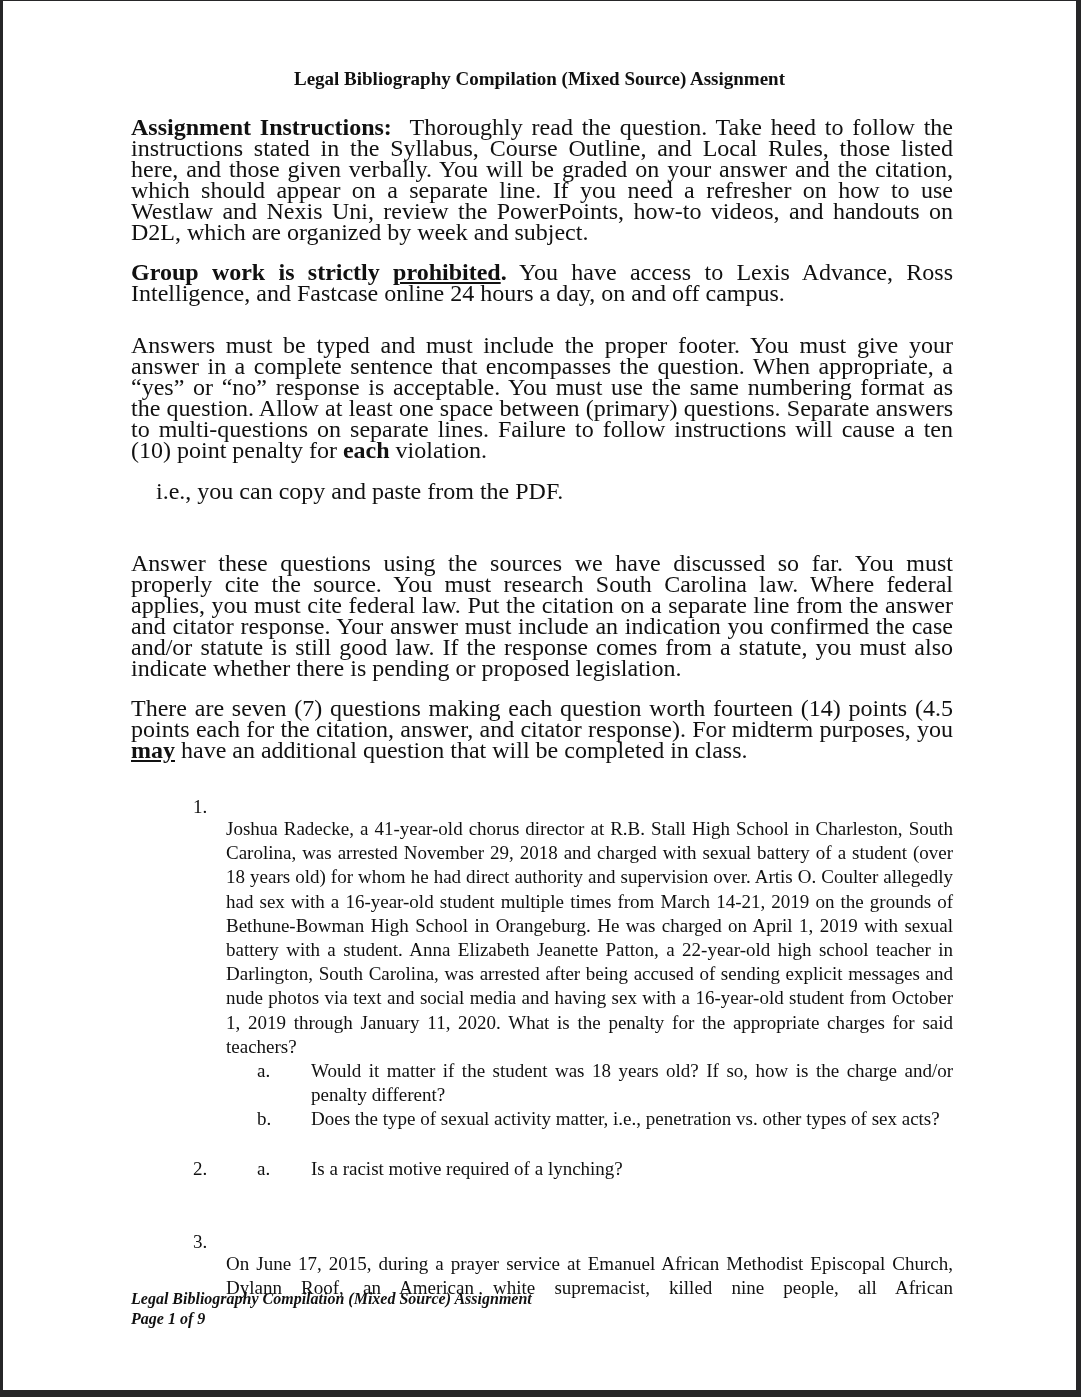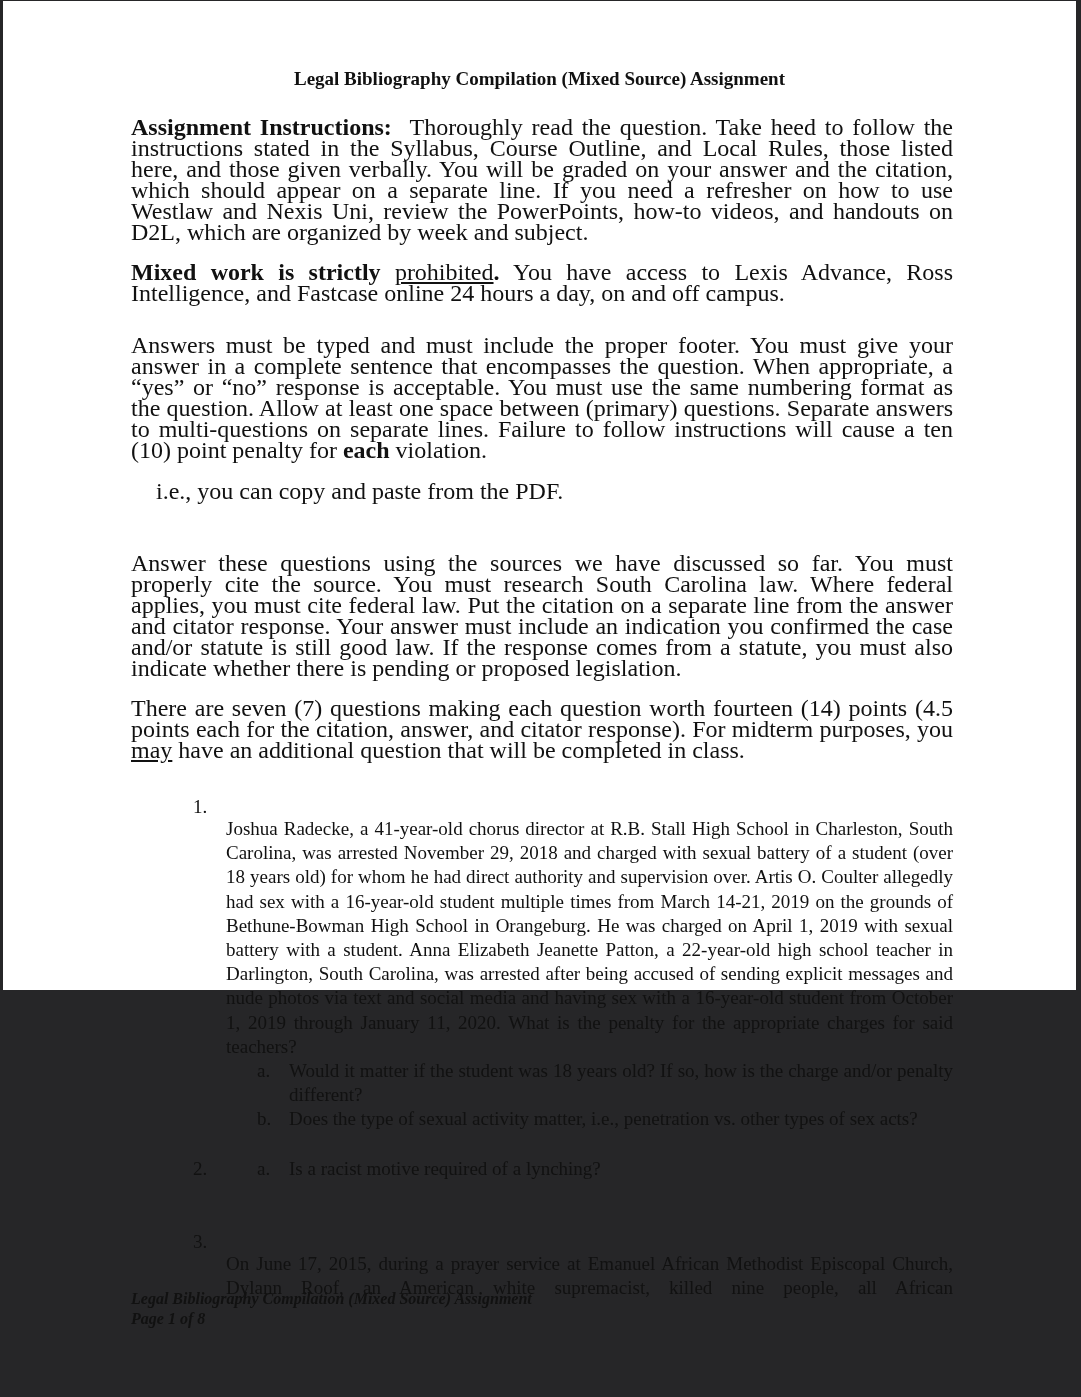--- a/index.html
+++ b/index.html
@@ -1,60 +1,60 @@
 <!DOCTYPE html>
 <html><head>
 <meta charset="utf-8">
 <style>
   html, body { margin:0; padding:0; }
   body {
     width:1081px; height:1397px; background:#262628; overflow:hidden;
     font-family:"Liberation Serif", serif; color:#111;
   }
   .page {
-    position:absolute; left:3px; top:1px; width:1073px; height:989px;
+    position:absolute; left:3px; top:1px; width:1073px; height:1389px;
     background:#ffffff;
   }
   .title {
     position:absolute; left:0; width:1073px; top:66px; text-align:center;
     font-weight:bold; font-size:19px; line-height:24px;
   }
   .para {
     position:absolute; left:128px; width:822px;
     font-size:24px; line-height:21px; text-align:justify;
   }
   .nojust { text-align:left; }
   b { font-weight:bold; }
-  .ul { text-decoration:underline; font-weight:normal; }
+  .ul { text-decoration:underline; font-weight:bold; }
   .q {
     position:absolute; left:190px; width:760px; font-size:19px; line-height:24.2px;
   }
   .q .num { position:absolute; left:0; top:0; }
   .q .body { margin-left:33px; text-align:justify;margin-top:22px; }
   .sub { position:relative; margin-left:33px; }
   .sub .lt { position:absolute; left:31px; top:0; }
-  .sub .txt { margin-left:63px; text-align:justify; }
+  .sub .txt { margin-left:85px; text-align:justify; }
   .footer {
     position:absolute; left:128px; top:1288px; font-style:italic; font-weight:bold;
     font-size:16px; line-height:20px;
   }
 </style>
 </head>
 <body>
 
 <div class="page">
 
   <div class="title">Legal Bibliography Compilation (Mixed Source) Assignment</div>
 
   <div class="para" style="top:116px;">
     <b>Assignment Instructions:</b>&nbsp;&nbsp;<span>Thoroughly read the question.  Take heed to follow the instructions stated in the Syllabus, Course Outline, and Local Rules, those listed here, and those given verbally. You will be graded on your answer and the citation, which should appear on a separate line.  If you need a refresher on how to use Westlaw and Nexis Uni, review the PowerPoints, how-to videos, and handouts on D2L, which are organized by week and subject.</span>
   </div>
 
   <div class="para" style="top:261px;">
-    <b>Mixed work is strictly </b><span class="ul">prohibited</span><b>.</b><span> You have access to Lexis Advance, Ross Intelligence, and Fastcase online 24 hours a day, on and off campus.</span>
+    <b>Group work is strictly </b><span class="ul">prohibited</span><b>.</b><span> You have access to Lexis Advance, Ross Intelligence, and Fastcase online 24 hours a day, on and off campus.</span>
   </div>
 
   <div class="para" style="top:334px;">
     <span>Answers must be typed and must include the proper footer. You must give your answer in a complete sentence that encompasses the question.  When appropriate, a “yes” or “no” response is acceptable.  You must use the same numbering format as the question.  Allow at least one space between (primary) questions.  Separate answers to multi-questions on separate lines.  Failure to follow instructions will cause a ten (10) point penalty for </span><b>each</b><span> violation.</span>
   </div>
 
   <div class="para nojust" style="top:480px;">
     <div style="white-space:pre;margin-left:19px;"> i.e., you can copy and paste from the PDF.</div>
   </div>
 
@@ -87,16 +87,16 @@
     </div>
   </div>
 
   <div class="q" style="top:1229px;">
     <span class="num">3.</span>
     <div class="body" style="text-align-last:justify;">On June 17, 2015, during a prayer service at Emanuel African Methodist Episcopal Church, Dylann Roof, an American white supremacist, killed nine people, all African</div>
   </div>
 
   <div class="footer">
     <div>Legal Bibliography Compilation (Mixed Source) Assignment</div>
-    <div>Page 1 of 8</div>
+    <div>Page 1 of 9</div>
   </div>
 
 </div>
 
 </body></html>

